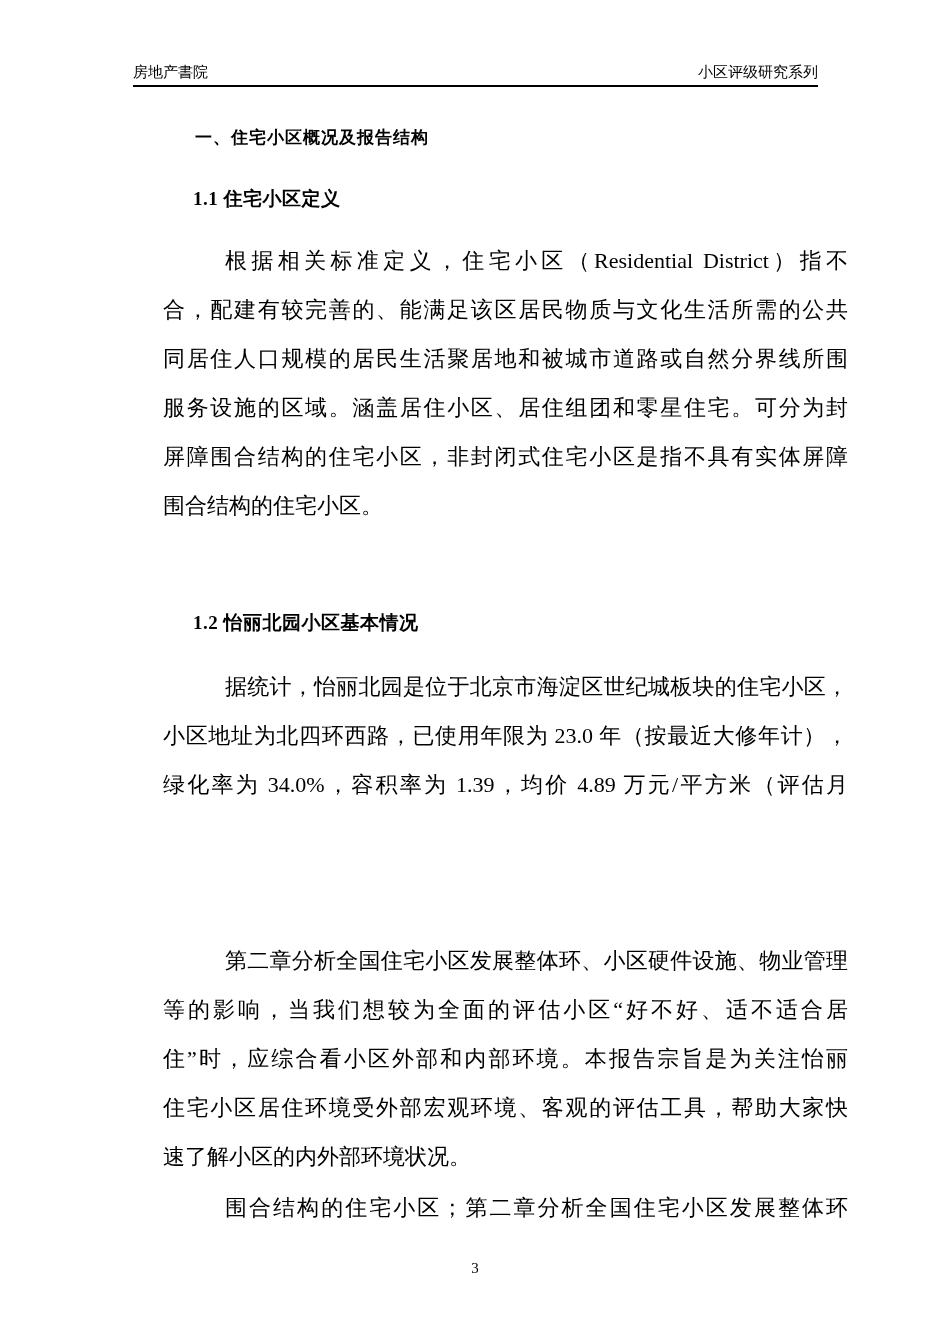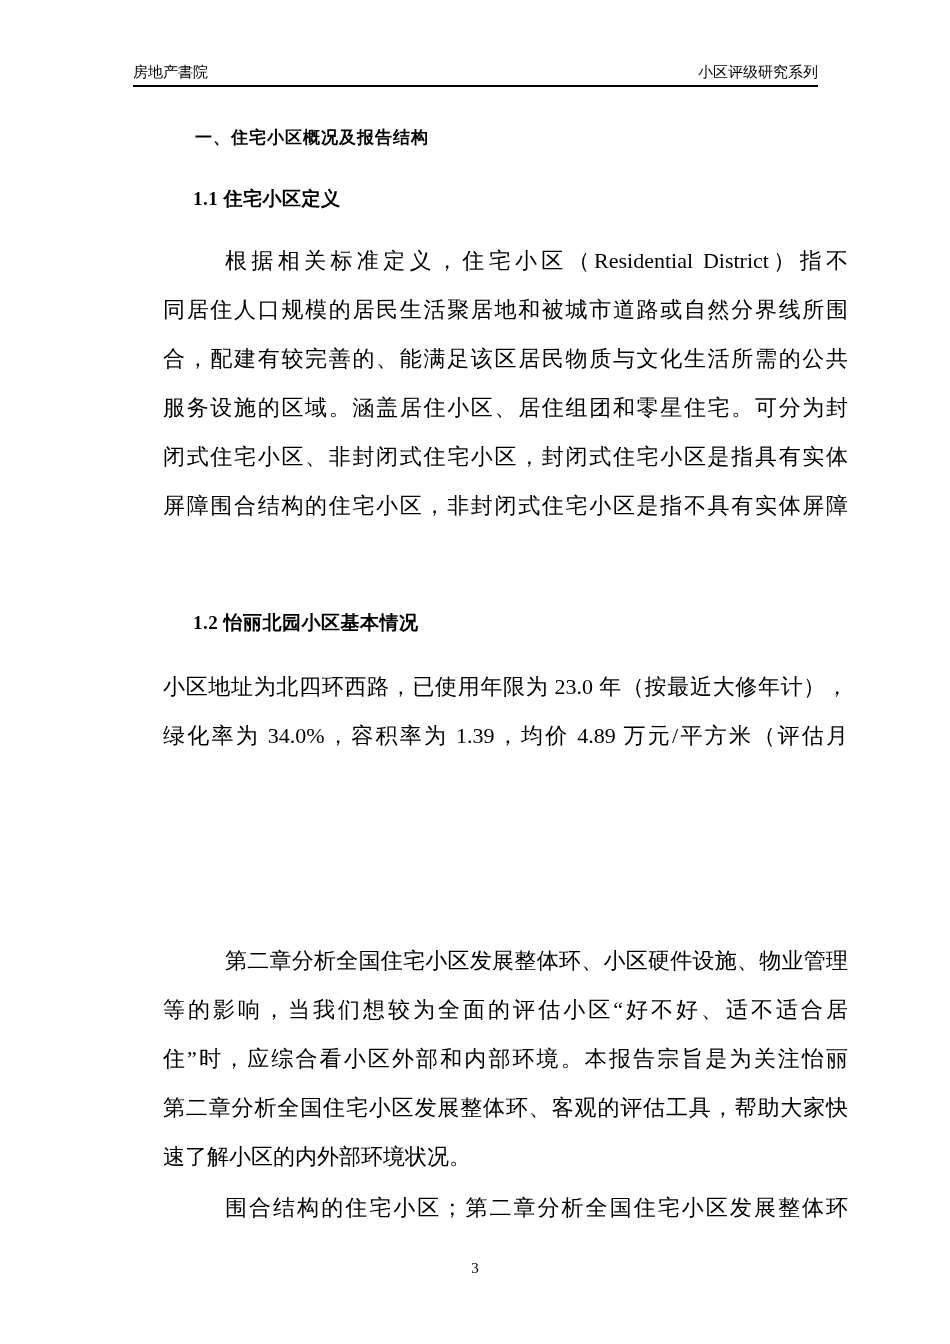--- a/index.html
+++ b/index.html
@@ -64,38 +64,39 @@
   <div class="header">
     <span>房地产書院</span>
     <span>小区评级研究系列</span>
   </div>
 
   <div class="doc-title">一、住宅小区概况及报告结构</div>
 
   <div class="h2 h2-1">1.1 住宅小区定义</div>
   <div class="para p1">
       <div class="pline first">根据相关标准定义，住宅小区（Residential District）指不</div>
+      <div class="pline">合，配建有较完善的、能满足该区居民物质与文化生活所需的公共</div>
       <div class="pline">同居住人口规模的居民生活聚居地和被城市道路或自然分界线所围</div>
-      <div class="pline">合，配建有较完善的、能满足该区居民物质与文化生活所需的公共</div>
       <div class="pline">服务设施的区域。涵盖居住小区、居住组团和零星住宅。可分为封</div>
-      <div class="pline">闭式住宅小区、非封闭式住宅小区，封闭式住宅小区是指具有实体</div>
       <div class="pline">屏障围合结构的住宅小区，非封闭式住宅小区是指不具有实体屏障</div>
+      <div class="pline last">围合结构的住宅小区。</div>
     </div>
 
   <div class="h2 h2-2">1.2 怡丽北园小区基本情况</div>
   <div class="para p2">
+      <div class="pline first">据统计，怡丽北园是位于北京市海淀区世纪城板块的住宅小区，</div>
       <div class="pline">小区地址为北四环西路，已使用年限为 23.0 年（按最近大修年计），</div>
       <div class="pline">绿化率为 34.0%，容积率为 1.39，均价 4.89 万元/平方米（评估月</div>
     </div>
 
   <div class="para p3">
       <div class="pline first">第二章分析全国住宅小区发展整体环、小区硬件设施、物业管理</div>
       <div class="pline">等的影响，当我们想较为全面的评估小区“好不好、适不适合居</div>
       <div class="pline">住”时，应综合看小区外部和内部环境。本报告宗旨是为关注怡丽</div>
-      <div class="pline">第二章分析全国住宅小区发展整体环、客观的评估工具，帮助大家快</div>
+      <div class="pline">住宅小区居住环境受外部宏观环境、客观的评估工具，帮助大家快</div>
       <div class="pline last">速了解小区的内外部环境状况。</div>
     </div>
   <div class="para p4">
       <div class="pline first">围合结构的住宅小区；第二章分析全国住宅小区发展整体环</div>
     </div>
 
   <div class="page-number">3</div>
 
 </div>
 

